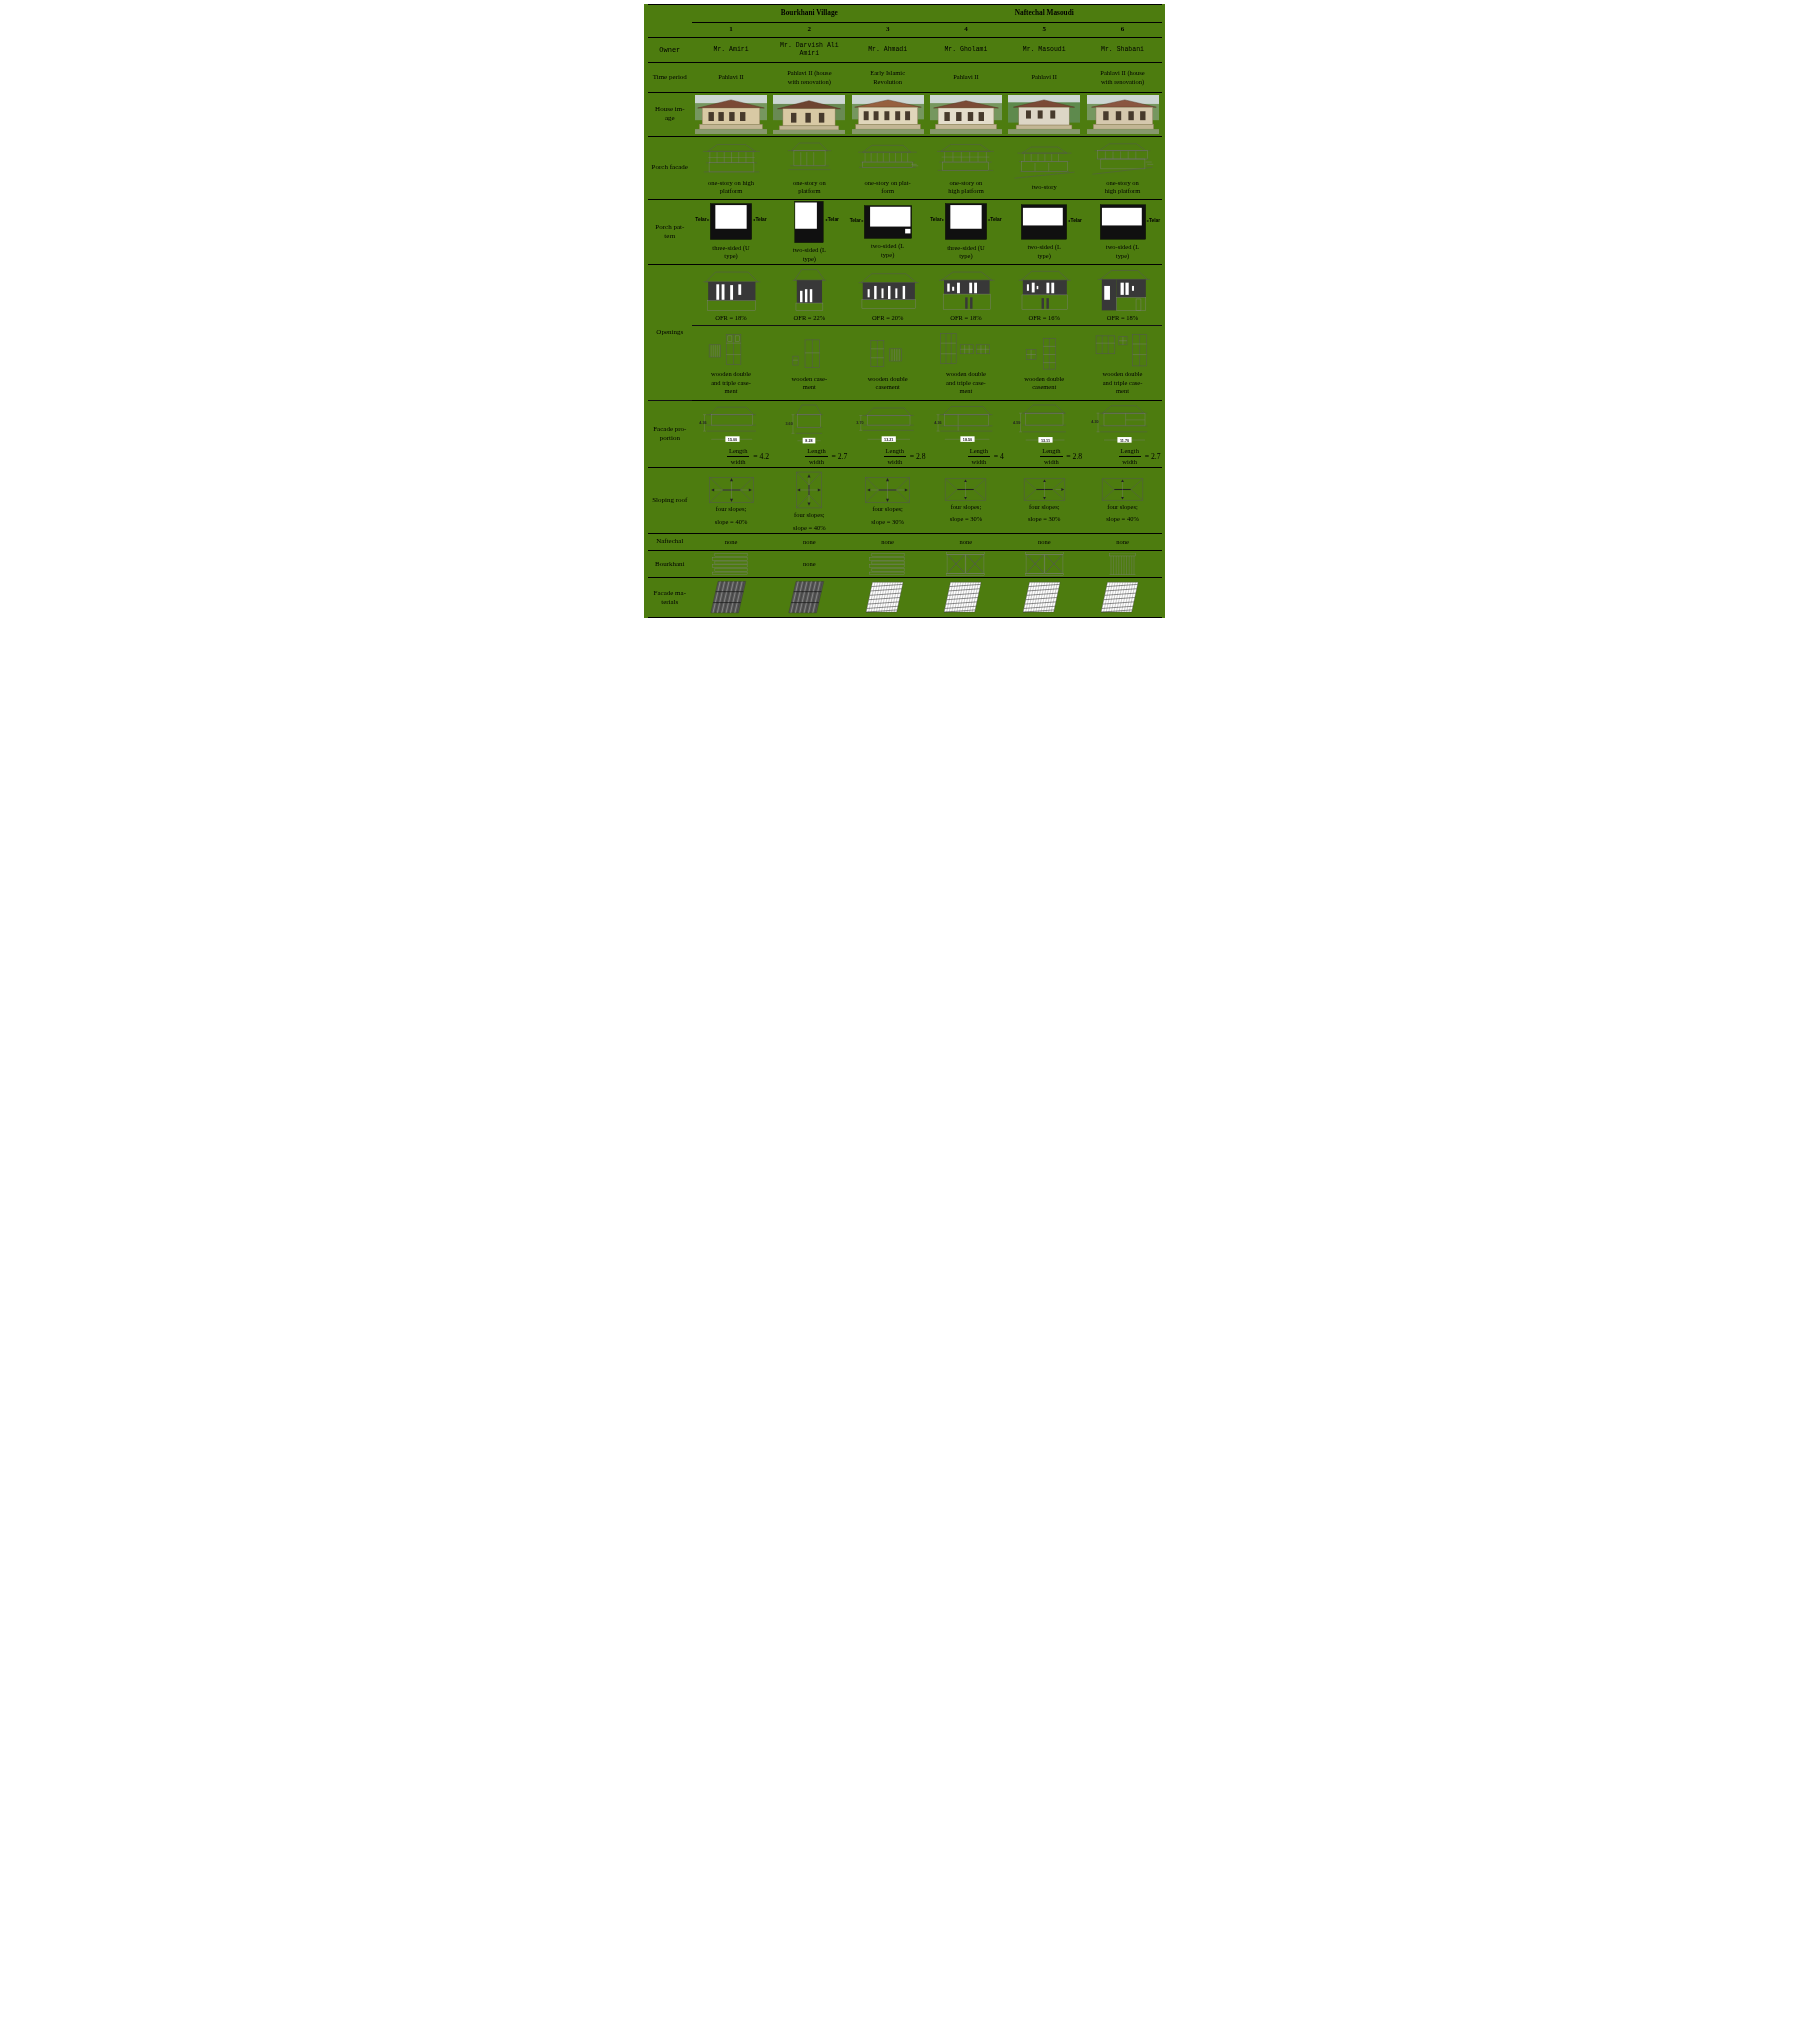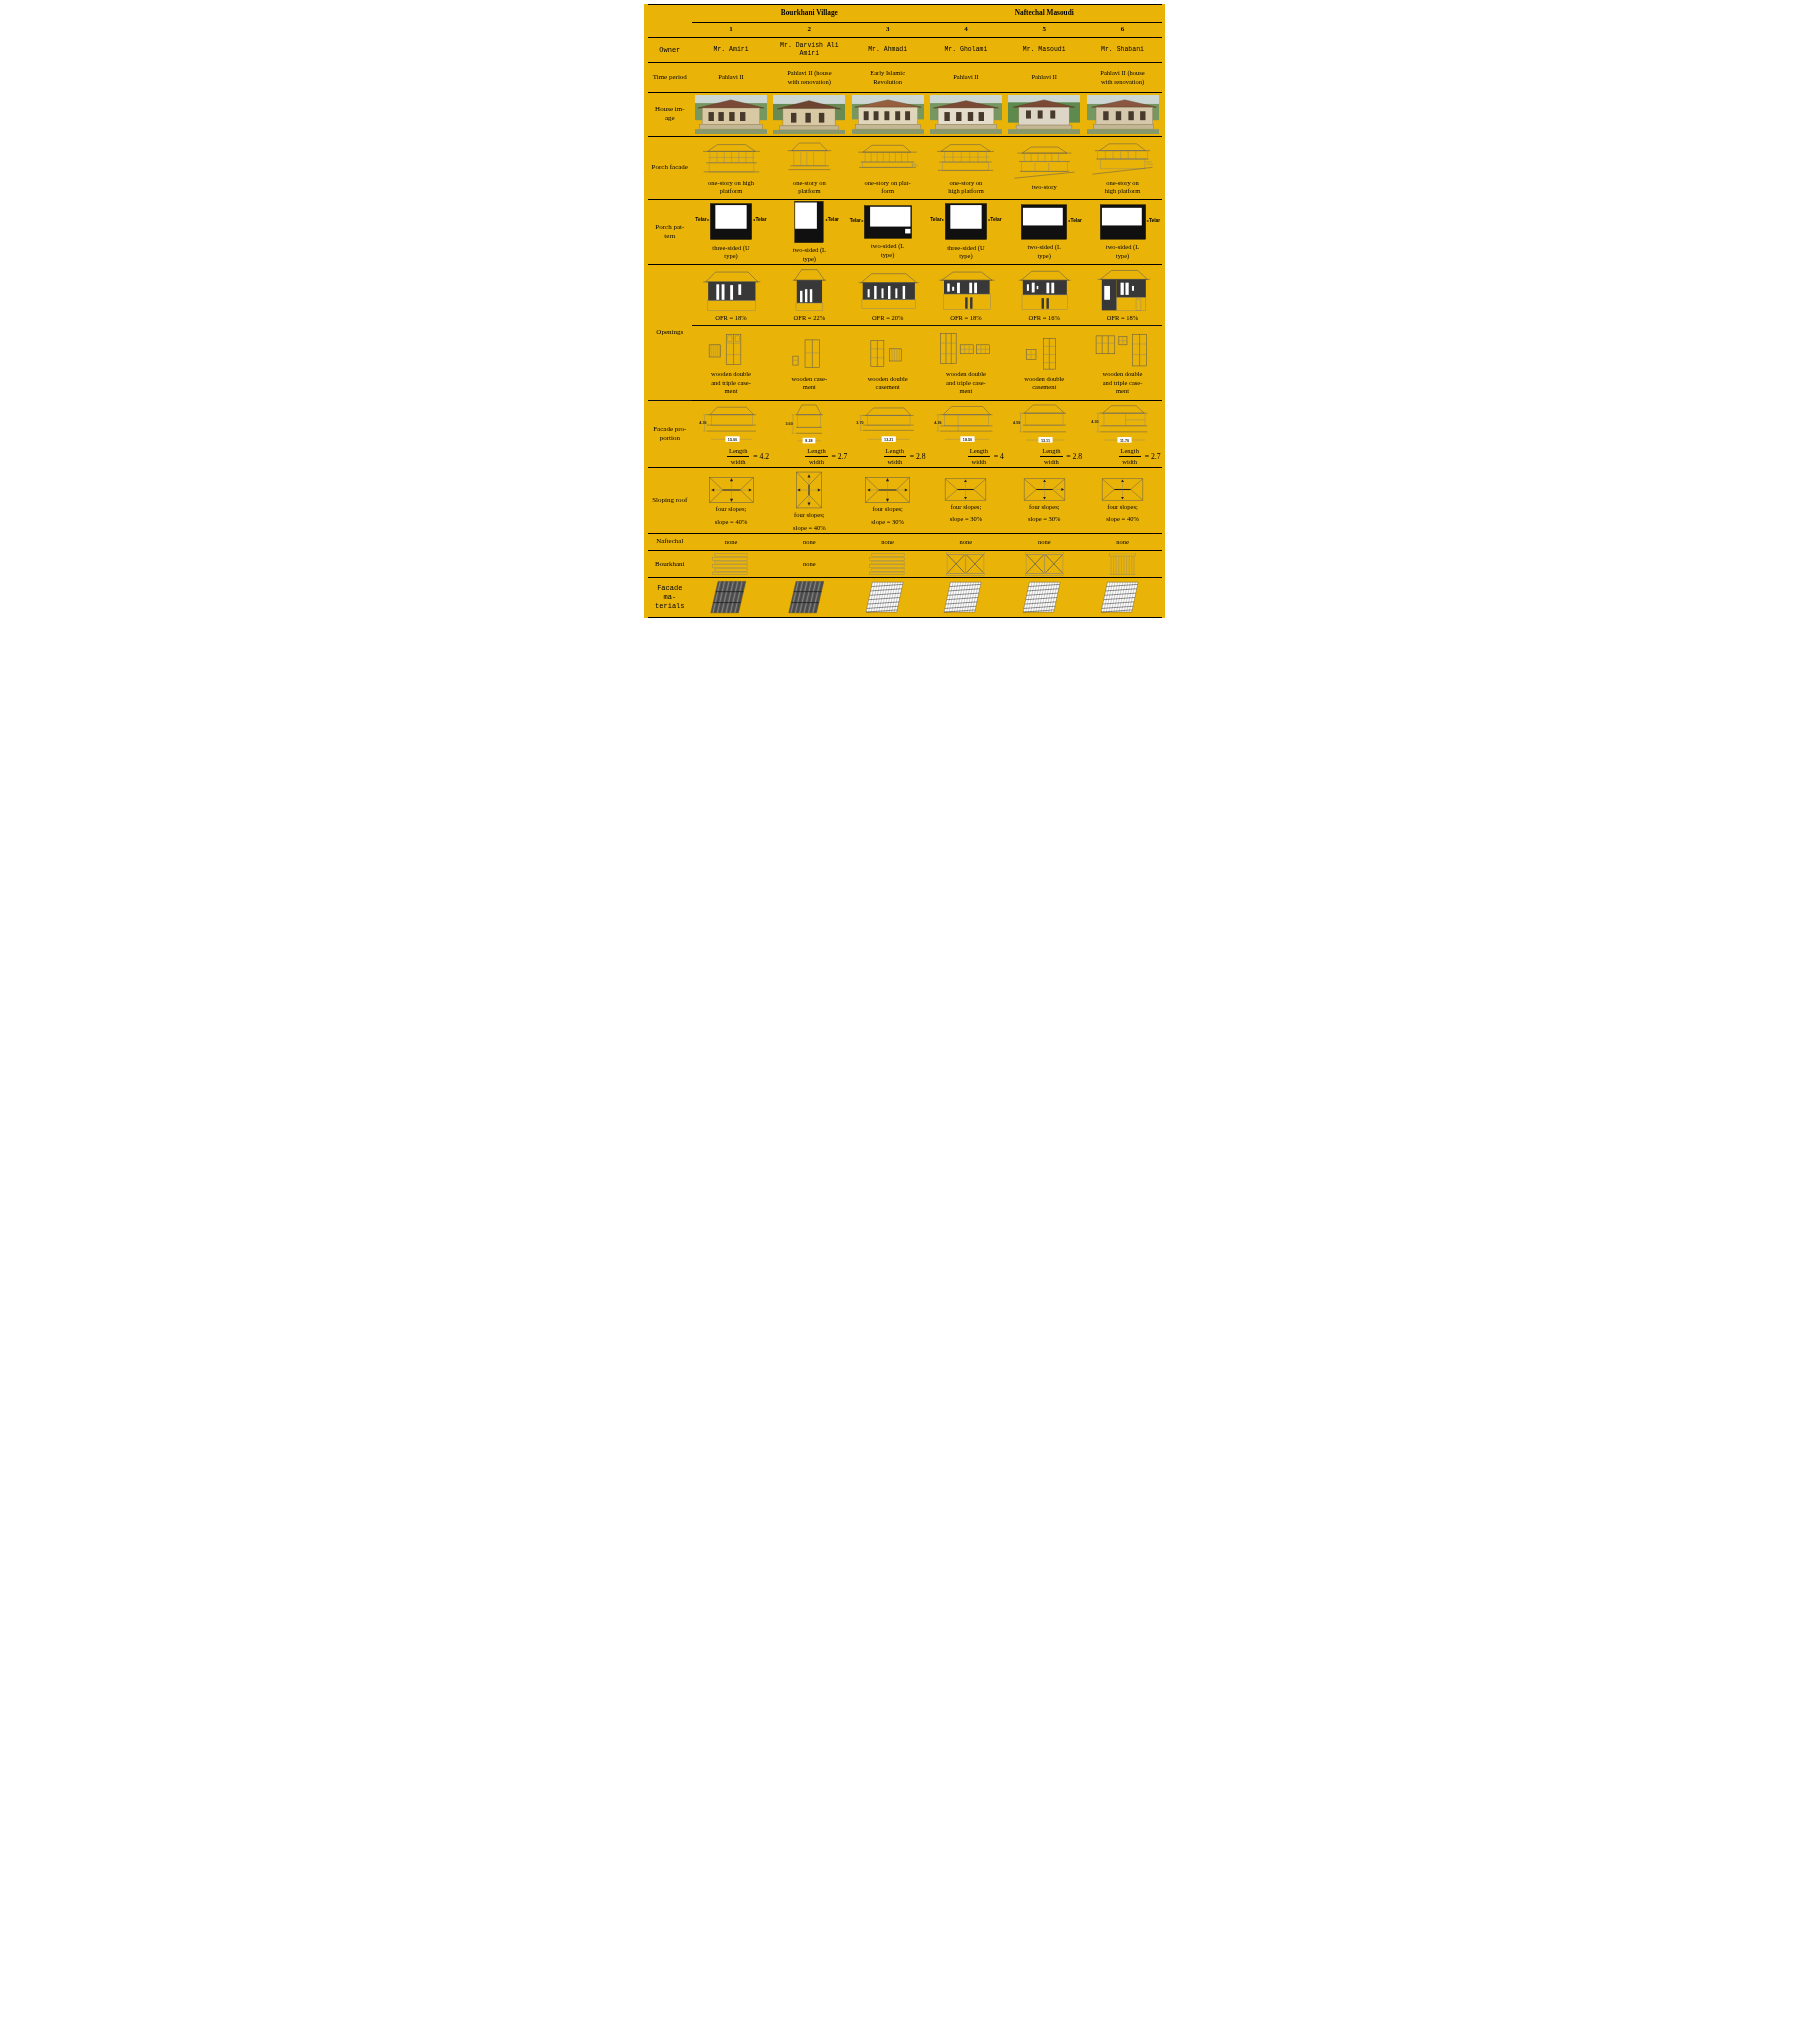--- a/index.html
+++ b/index.html
@@ -1,37 +1,37 @@
 <!DOCTYPE html>
 <html style="font-size:6.5px"><head>
 <meta charset="utf-8">
 <style>
   html,body{margin:0;padding:0;background:#fff;color:#000;font-family:"Liberation Serif",serif;}
-  .page{width:521px;margin:0 auto;background:#eab308;}
+  .page{width:521px;margin:0 auto;background:#4d7c0f;}
   table{border-collapse:collapse;table-layout:fixed;width:514px;margin:4.1px 3.7px 5.7px 3.7px;
         border-top:1.6px solid #000;border-bottom:1.6px solid #000;}
   td{text-align:center;vertical-align:middle;padding:0.8px 1.2px;font-size:6.5px;line-height:1.3;overflow:hidden;}
   td.lbl{font-size:7px;}
   .pv{white-space:pre-line;}
   .vh{font-weight:bold;font-size:7.3px;border-bottom:0.8px solid #000;padding:3.3px 0 4.1px 0;}
   tr.sep>td{border-bottom:1.2px solid #000;}
   tr.septhin>td{border-bottom:0.8px solid #111;}
   tr.rhead2>td{height:12.2px;font-weight:bold;font-size:7px;}
   tr.rowner>td{height:23px;font-family:Liberation Mono, monospace;}
   tr.rtime>td{height:27px;}
   tr.rphoto>td{height:41px;}
   tr.rfacade>td{height:61px;}
   tr.rporch>td{height:62px;}
   tr.ropen1>td{height:59px;}
   tr.ropen2>td{height:72px;}
   tr.rprop>td{height:64px;}
   tr.rroof>td{height:53px;}
   tr.rorn>td{height:14px;}
   tr.rbal>td{height:25px;}
-  tr.rmat>td{height:37px;font-family:Liberation Mono, monospace;}
+  tr.rmat>td{height:37px;}
   svg{display:block;margin:0 auto;}
   .cap{font-size:6.5px;white-space:pre-line;margin-top:0.8px;}
   .capgap{margin-top:4.1px;}
   .ofr{font-size:6.5px;margin-top:2.4px;}
   
   .photo .sky{fill:#ccd6d2;} .photo .veg{fill:#76975f;} .photo .roof{fill:#7b4a36;stroke:#53301f;stroke-width:1;}
   .photo .wall{fill:#d8c9a4;stroke:#8a7a58;stroke-width:1;} .photo .win{fill:#473a2c;}
   .photo .plat{fill:#c2b694;stroke:#8a7a58;stroke-width:1;} .photo .gnd{fill:#87986d;}
   .p2 .roof{fill:#6d4430;} .p2 .veg{fill:#698a53;}
   .p3 .roof{fill:#96603f;} .p3 .wall{fill:#e0d6bb;}

